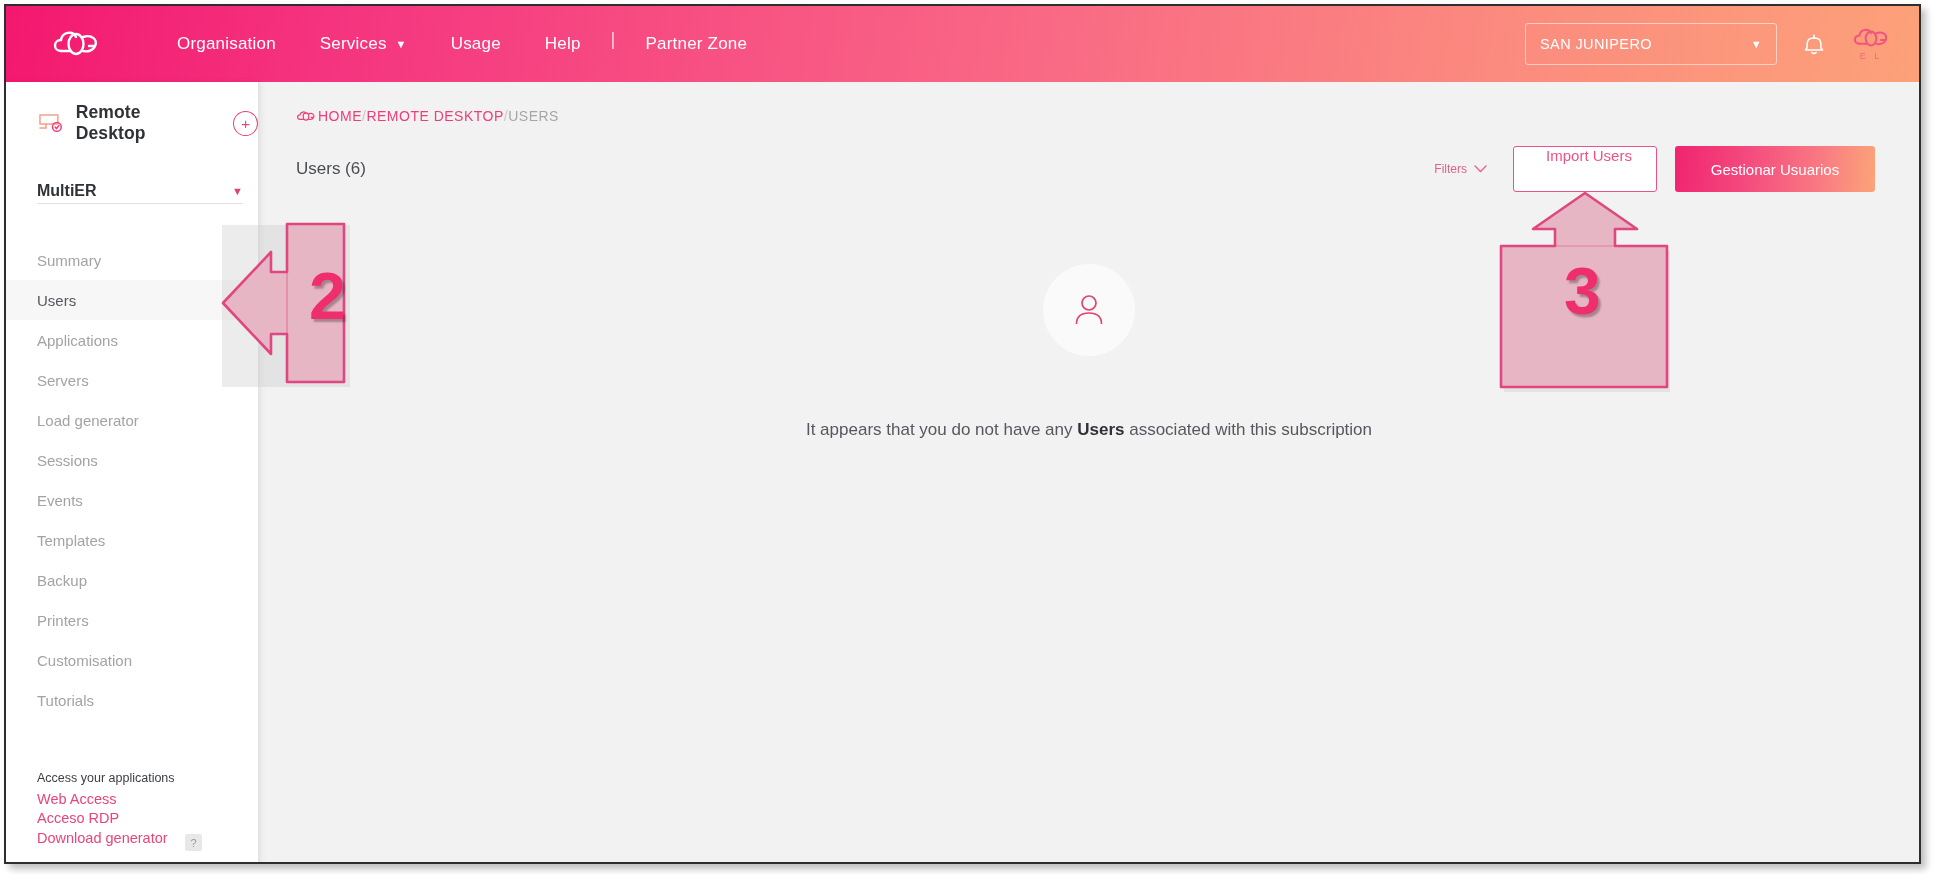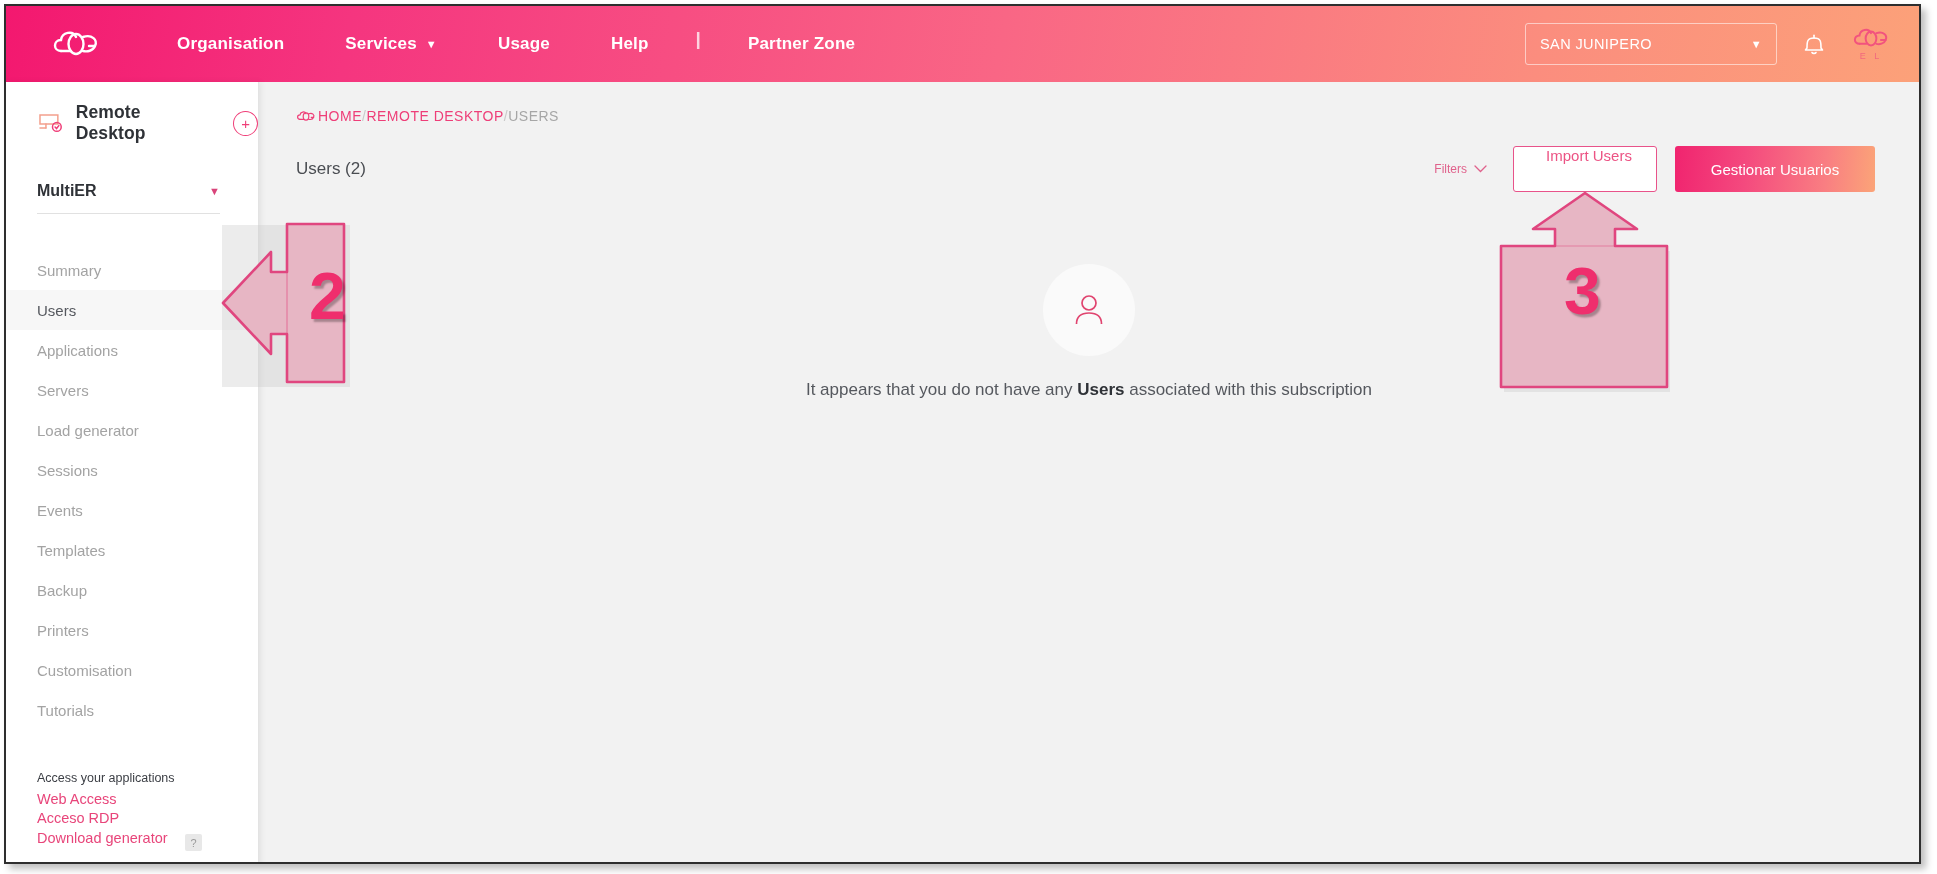--- a/index.html
+++ b/index.html
@@ -42,23 +42,22 @@
   .logo-wrap {
     width: 125px;
     display: flex;
     align-items: center;
     justify-content: center;
     padding-left: 14px;
   }
   .nav {
     display: flex;
     align-items: flex-start;
-    gap: 17px;
+    gap: 0px;
     margin-left: 24px;
-    font-weight: bold;
   }
   .nav-item {
     color: #ffffff;
     font-size: 17px;
     padding: 6px 22px;
     cursor: pointer;
     white-space: nowrap;
     letter-spacing: 0.2px;
   }
   .nav-caret {
@@ -143,22 +142,22 @@
     border-radius: 50%;
     border: 1.4px solid #ef3e78;
     color: #ef3e78;
     display: flex; align-items: center; justify-content: center;
     font-size: 15px;
     line-height: 1;
     margin-left: 7px;
     cursor: pointer;
   }
   .sub-select {
-    margin: 38px 38px 0 31px;
-    padding-bottom: 13px;
+    margin: 38px 15px 0 31px;
+    padding-bottom: 3px;
     border-bottom: 1px solid #e1e1e1;
     display: flex;
     align-items: center;
     justify-content: space-between;
     cursor: pointer;
   }
   .sub-select .name {
     font-size: 16px;
     font-weight: bold;
     color: #2f3237;
@@ -288,21 +287,21 @@
     flex-direction: column;
     align-items: center;
   }
   .empty-circle {
     width: 92px; height: 92px;
     border-radius: 50%;
     background: #fafafa;
     display: flex; align-items: center; justify-content: center;
   }
   .empty-text {
-    margin-top: 24px;
+    margin-top: 64px;
     font-size: 17px;
     color: #55585e;
   }
   .empty-text b { color: #2f3237; font-weight: bold; }
 
   
   .anno { position: absolute; z-index: 20; }
   .anno-num {
     position: absolute;
     font-size: 66px;
@@ -471,21 +470,21 @@
           </svg>
         </span>
         <span class="crumb">HOME</span>
         <span class="sep">/</span>
         <span class="crumb">REMOTE DESKTOP</span>
         <span class="sep">/</span>
         <span class="crumb last">USERS</span>
       </div>
 
       <div class="toolbar">
-        <span class="page-title">Users (2)</span>
+        <span class="page-title">Users (6)</span>
 
         <div class="toolbar-right">
           <div class="filters">
             <span>Filters</span>
             <svg width="13" height="8" viewBox="0 0 13 8">
               <path d="M1 1 L6.5 6.5 L12 1" fill="none" stroke="#e0628c" stroke-width="1.3" stroke-linecap="round"></path>
             </svg>
           </div>
           <div class="btn-outline">
             <span>Import Users</span>

